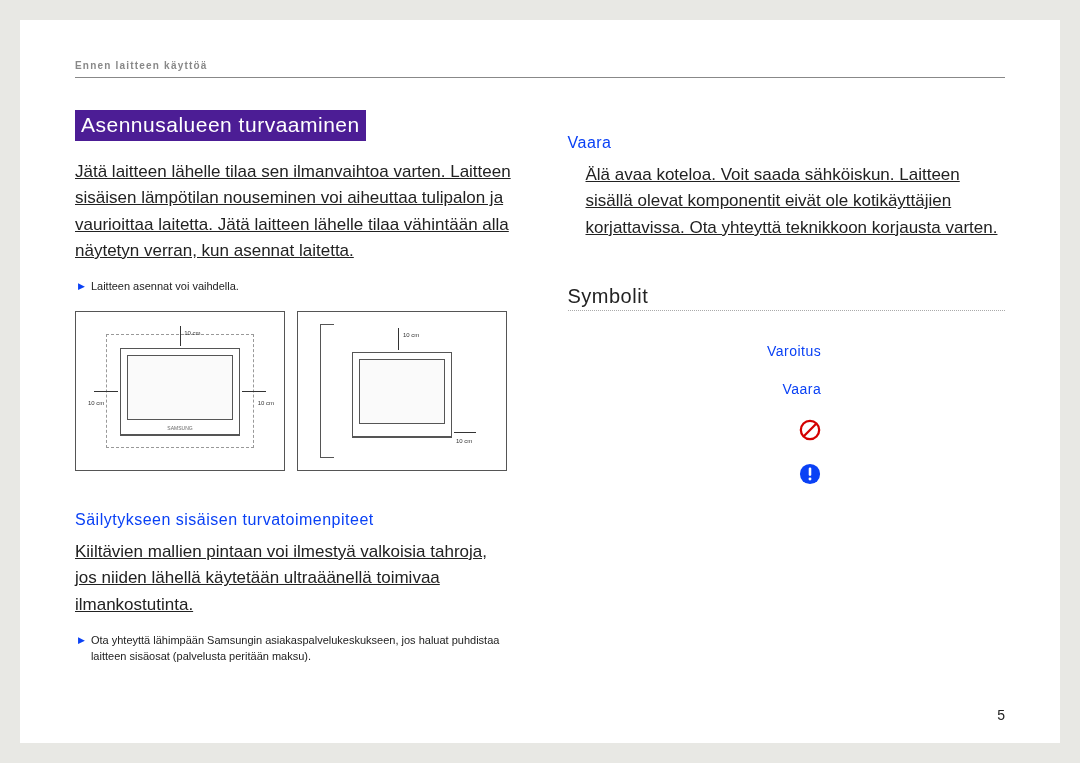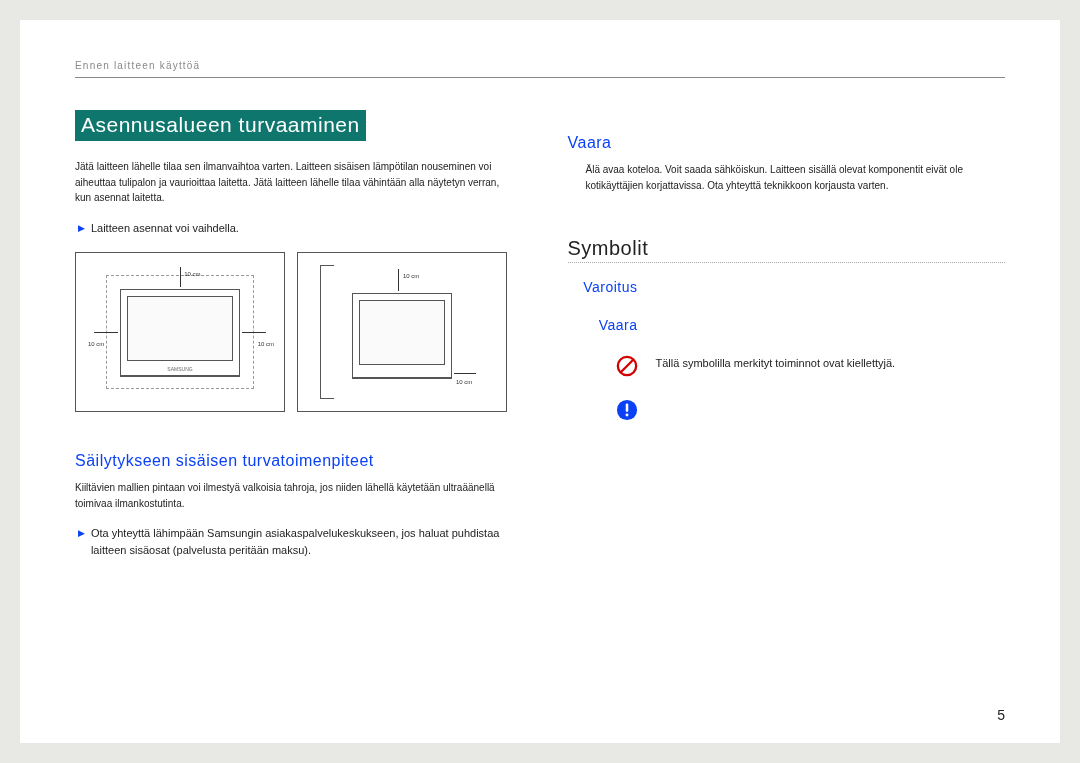--- a/index.html
+++ b/index.html
@@ -19,44 +19,46 @@
     display: flex;
     flex-direction: column;
   }
   .header-line {
     font-size: 10px;
     color: #888;
     letter-spacing: 1.2px;
     padding-bottom: 6px;
     border-bottom: 1px solid #888;
     margin-bottom: 32px;
+    font-weight: bold;
   }
   .columns {
     display: flex;
     gap: 55px;
     flex: 1;
   }
   .col {
     flex: 1;
     min-width: 0;
   }
   .hl-heading {
-    background: #0f766e;
+    background: #4c1d95;
     color: #fff;
     font-size: 21px;
     letter-spacing: 0.5px;
     padding: 3px 6px 4px 6px;
     display: inline-block;
     margin-bottom: 18px;
   }
   .body-text {
-    font-size: 10px;
+    font-size: 17px;
     color: #222;
     line-height: 1.55;
     margin-bottom: 14px;
+    text-decoration: underline;
   }
   .bullet-line {
     display: flex;
     align-items: flex-start;
     gap: 6px;
     font-size: 11px;
     color: #222;
     line-height: 1.5;
     margin-bottom: 14px;
     margin-left: 3px;
@@ -83,31 +85,31 @@
     font-size: 16px;
     letter-spacing: 0.5px;
     margin-bottom: 10px;
   }
   .subheading-black {
     color: #222;
     font-size: 20px;
     letter-spacing: 0.5px;
     padding-bottom: 2px;
     border-bottom: 1px dotted #aaa;
-    margin-bottom: 16px;
+    margin-bottom: 32px;
   }
   .def-table {
     display: flex;
     flex-direction: column;
     gap: 22px;
   }
   .def-row {
     display: flex;
     align-items: flex-start;
-    gap: 18px;
+    justify-content: center;
   }
   .def-term {
     color: #0a41f5;
     font-size: 14px;
     width: 70px;
     text-align: right;
     flex-shrink: 0;
     letter-spacing: 0.5px;
   }
   .def-icon {
@@ -232,21 +234,20 @@
         <div class="def-row">
           <div class="def-term">Vaara</div>
         </div>
         <div class="def-row">
           <div class="def-icon">
             <svg class="icon-prohibit" viewBox="0 0 24 24">
               <circle cx="12" cy="12" r="10" fill="none" stroke="#d40000" stroke-width="2.5"></circle>
               <line x1="5.5" y1="18.5" x2="18.5" y2="5.5" stroke="#d40000" stroke-width="2.5"></line>
             </svg>
           </div>
-          <div class="def-desc">Tällä symbolilla merkityt toiminnot ovat kiellettyjä.</div>
         </div>
         <div class="def-row">
           <div class="def-icon">
             <svg class="icon-warn" viewBox="0 0 24 24">
               <circle cx="12" cy="12" r="11" fill="#0a41f5"></circle>
               <rect x="10.6" y="5" width="2.8" height="9" rx="1.3" fill="#fff"></rect>
               <circle cx="12" cy="17.5" r="1.6" fill="#fff"></circle>
             </svg>
           </div>
         </div>

